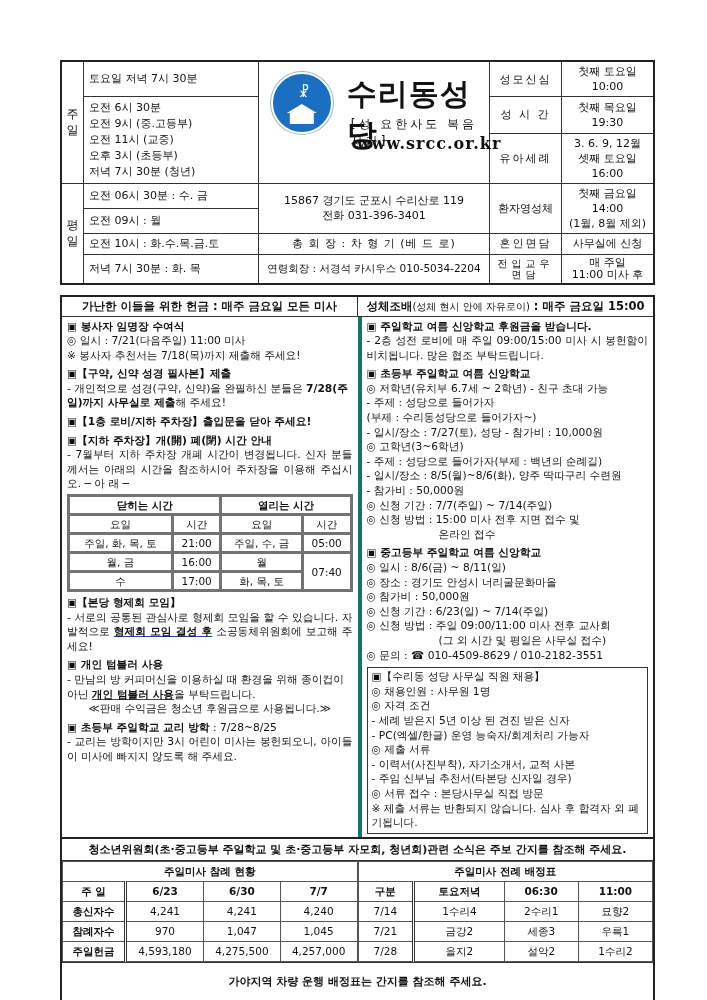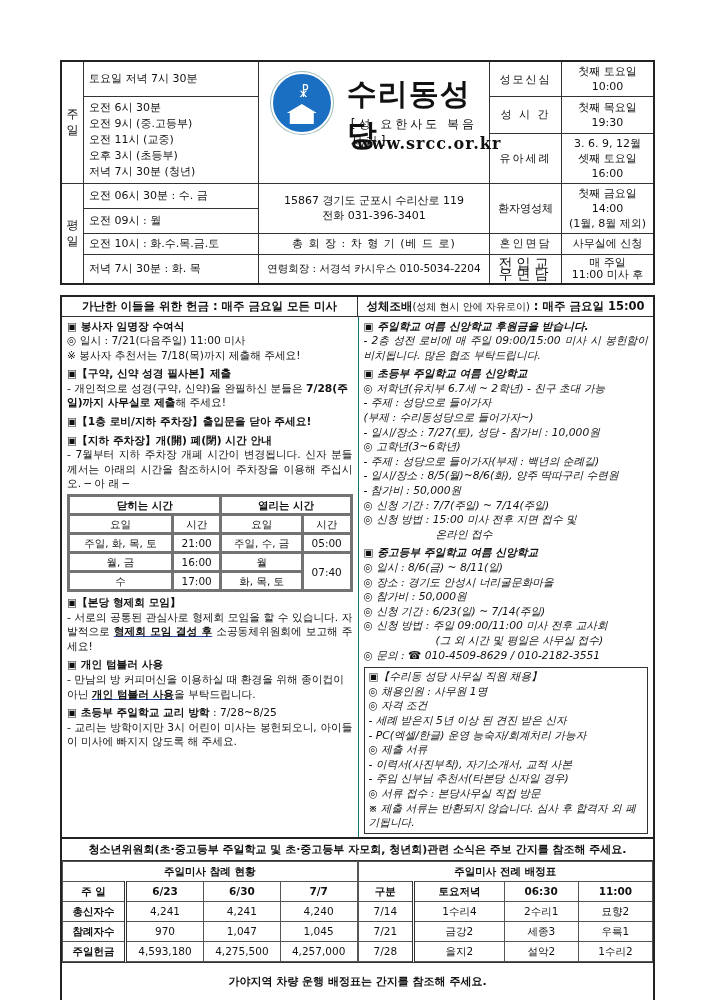--- a/index.html
+++ b/index.html
@@ -25,21 +25,21 @@
   .url { position: absolute; left: 98px; top: 72px; font-size: 16px; font-family: "DejaVu Serif", serif; letter-spacing: 1px; font-weight: bold; }
 
   
   .body { margin-top: 10px; width: 595px; border: 2px solid #222; display: flex; flex-direction: column; }
   .banner-row { display: flex; border-bottom: 1px solid #333; }
   .banner { flex: 1; text-align: center; font-size: 11.5px; padding: 2px 0; font-weight: bold; }
   .banner + .banner { border-left: 1px solid #333; }
   .banner .light { font-weight: normal; }
   .cols { display: flex; }
   .col { width: 50%; padding: 3px 5px; font-size: 10.7px; line-height: 14.6px; }
-  .col + .col { border-left: 1px solid #0f766e; font-style: italic; }
+  .col + .col { border-left: 4px solid #0f766e; }
   .sec { margin-bottom: 4px; }
   .sec .h { font-weight: bold; }
   .ul { text-decoration: underline; color: #111; text-decoration-color: #2545a0; font-weight: bold; }
   .b { font-weight: bold; }
   .indent { padding-left: 72px; }
   .ctr { text-align: center; }
   .pk { width: 100%; border: 1px solid #555; font-size: 10.5px; margin: 2px 0 4px; }
   .pk td { border: 3px solid #737373; text-align: center; padding: 1px 2px; line-height: 14px; }
   .hire { border: 1px solid #333; padding: 2px 4px; margin-top: 3px; }
 
@@ -117,21 +117,21 @@
     </tr>
     <tr>
       <td class="mass">오전 10시 : 화.수.목.금.토</td>
       <td class="center" style="letter-spacing:1px">총 회 장 : 차 형 기 (베 드 로)</td>
       <td class="lbl">혼인면담</td>
       <td class="val">사무실에 신청</td>
     </tr>
     <tr>
       <td class="mass" style="height:28px">저녁 7시 30분 : 화. 목</td>
       <td class="center" style="font-size:10.5px">연령회장 : 서경석 카시우스 010-5034-2204</td>
-      <td class="lbl" style="font-size:14px;line-height:11px;letter-spacing:4px">전입교우면담</td>
+      <td class="lbl" style="font-size:10px;line-height:11px;letter-spacing:4px">전입교우면담</td>
       <td class="val" style="white-space:pre-line;line-height:12px">매 주일
 11:00 미사 후</td>
     </tr>
   </tbody>
     </table>
 
   <div class="body">
     <div class="banner-row">
       <div class="banner">가난한 이들을 위한 헌금 : 매주 금요일 모든 미사</div>
       <div class="banner">
@@ -188,20 +188,21 @@
           </tbody>
             </table>
         </div>
         <div class="sec">
           <div class="h">▣【본당 형제회 모임】</div>
           <div style="text-align:justify"><span>- 서로의 공통된 관심사로 형제회 모임을 할 수 있습니다. 자발적으로 </span><span class="ul">형제회 모임 결성 후</span><span> 소공동체위원회에 보고해 주세요!</span></div>
         </div>
         <div class="sec">
           <div class="h">▣ 개인 텀블러 사용</div>
           <div><span>- 만남의 방 커피머신을 이용하실 때 환경을 위해 종이컵이 아닌 </span><span class="ul">개인 텀블러 사용</span><span>을 부탁드립니다.</span></div>
+          <div class="ctr">≪판매 수익금은 청소년 후원금으로 사용됩니다.≫</div>
         </div>
         <div class="sec">
           <div><span class="h">▣ 초등부 주일학교 교리 방학</span><span> : 7/28~8/25</span></div>
           <div style="text-align:justify">- 교리는 방학이지만 3시 어린이 미사는 봉헌되오니, 아이들이 미사에 빠지지 않도록 해 주세요.</div>
         </div>
       </div>
 
       <div class="col">
         <div class="sec">
           <div class="h">▣ 주일학교 여름 신앙학교 후원금을 받습니다.</div>

